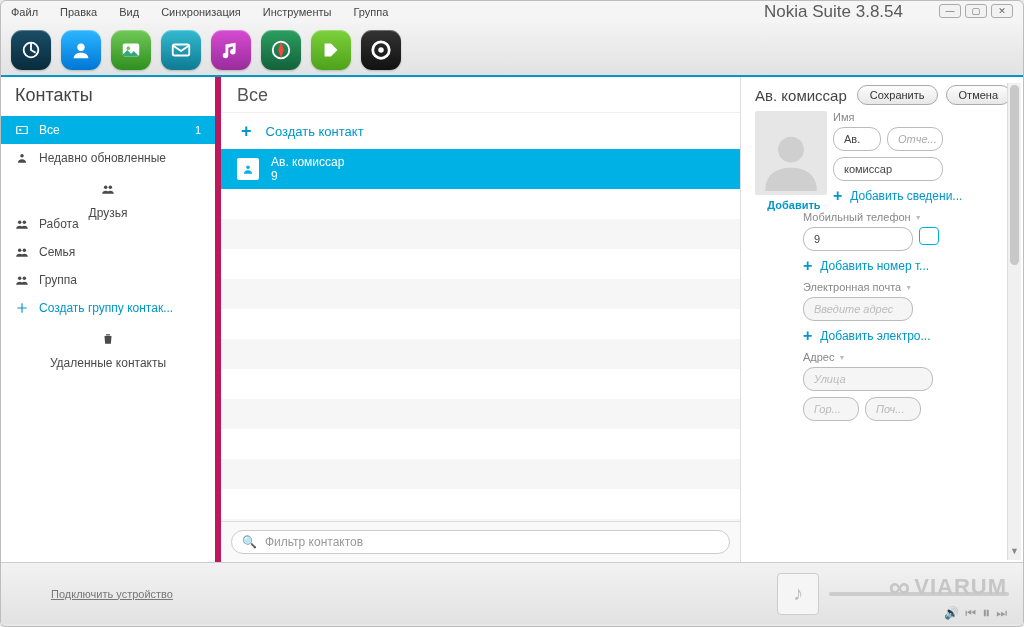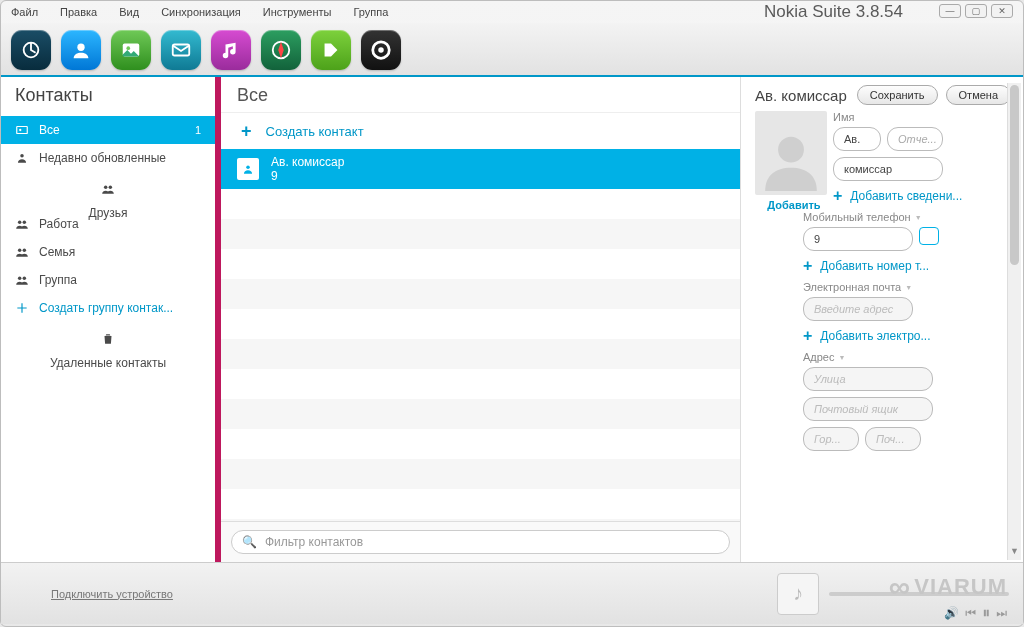--- a/index.html
+++ b/index.html
@@ -316,23 +316,20 @@
           </div>
 
         <div class="sec-label">
             <span>Адрес</span>
             <span class="tri">▼</span>
           </div>
         <div class="row-gap">
             <span class="inp placeholder disabled" style="width:130px">Улица</span>
           </div>
         <div class="row-gap">
-            <span class="inp placeholder disabled" style="width:130px">Почтовый ящик</span>
-          </div>
-        <div class="row-gap">
           <span class="inp placeholder disabled" style="width:56px">Гор...</span>
           <span class="inp placeholder disabled" style="width:56px">Поч...</span>
         </div>
       </div>
     </div>
 
     <div class="scrollbar">
       <div class="arrow up">▲</div>
       <div class="thumb"></div>
       <div class="arrow down">▼</div>

